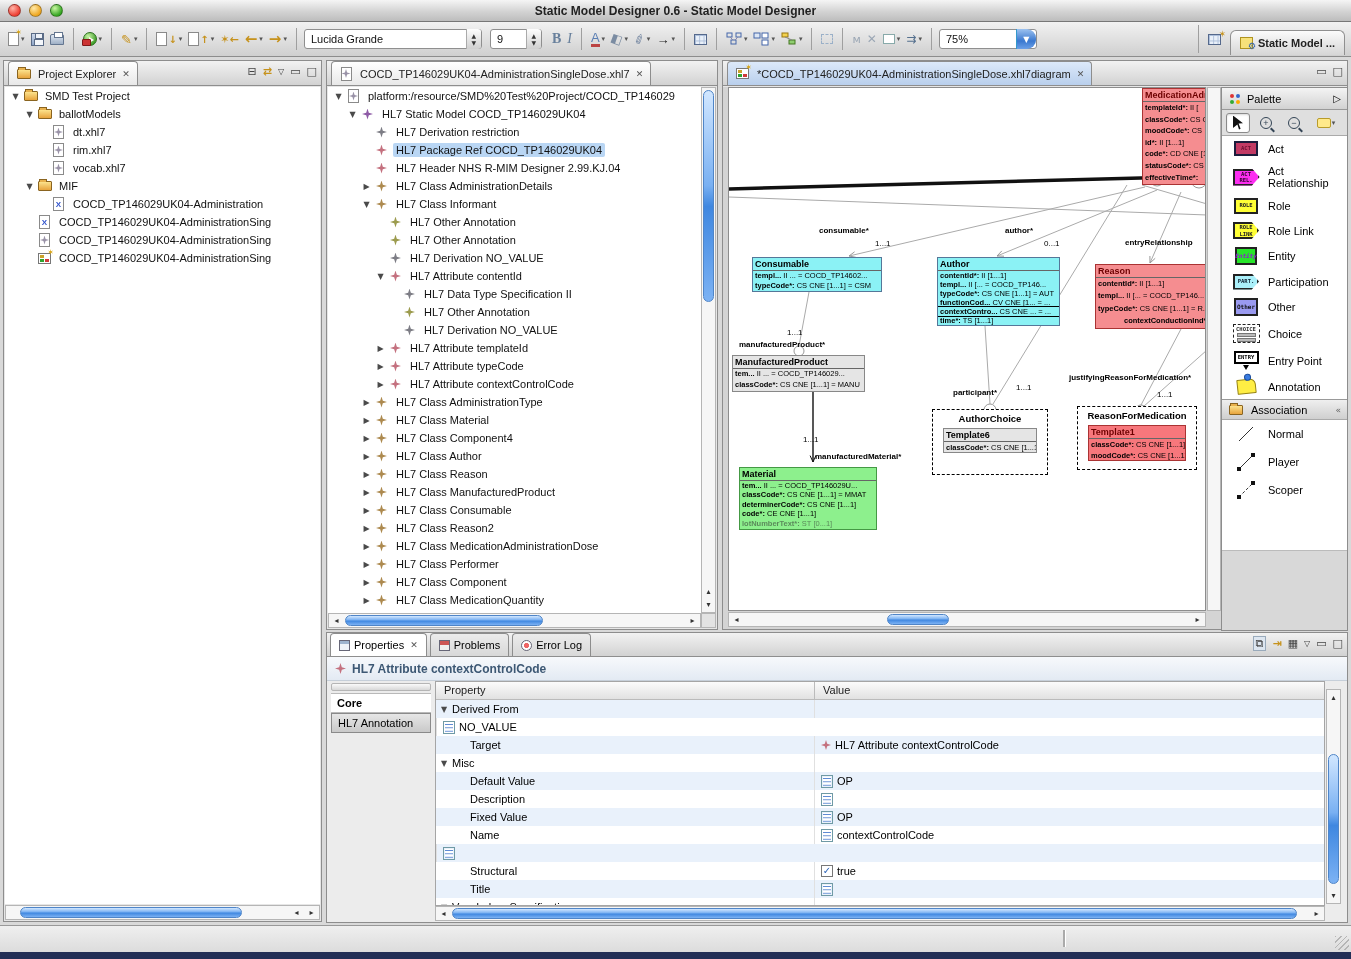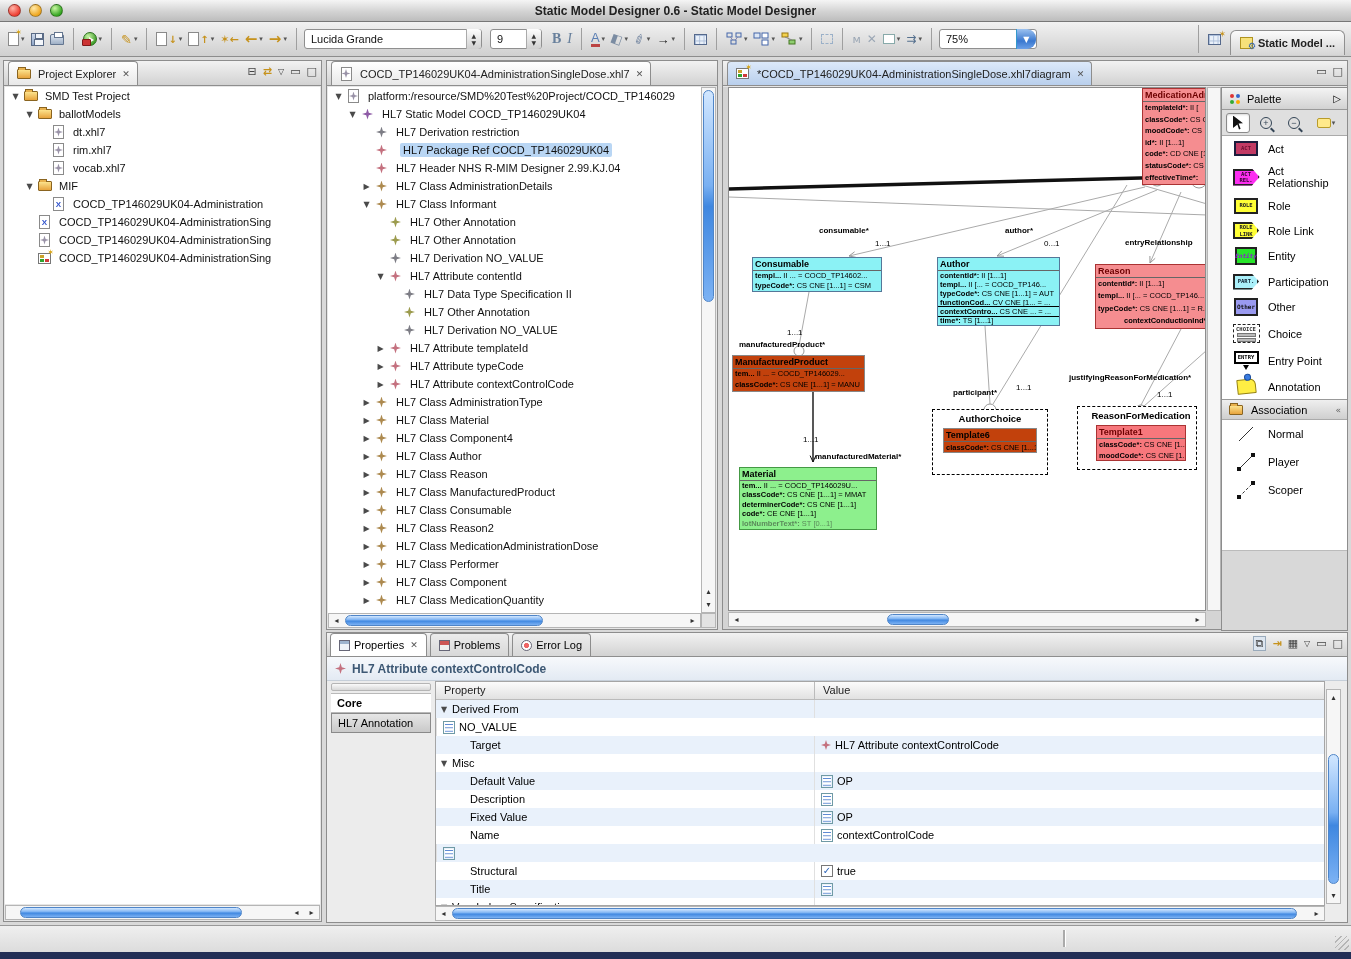--- a/index.html
+++ b/index.html
@@ -63,21 +63,21 @@
   .xclose{font-size:9px;color:#555;margin-left:2px;font-family:"DejaVu Sans",sans-serif;}
   .hicons{position:absolute;right:4px;top:4px;display:flex;gap:6px;align-items:center;font-family:"DejaVu Sans",sans-serif;color:#444;font-size:11px;}
   .hicons span{cursor:default;}
 
   
   .treebox{position:absolute;background:#fff;overflow:hidden;}
   .trow{height:18px;display:flex;align-items:center;font-size:11px;color:#111;white-space:nowrap;}
   .twisty{width:13px;flex:none;font-size:8px;color:#4a4a4a;text-align:center;font-family:"DejaVu Sans",sans-serif;}
   .ti{width:17px;height:16px;flex:none;display:flex;align-items:center;justify-content:center;position:relative;margin-right:3px;}
   .lbl{padding:1px 3px;}
-  .lbl.sel{background:#b9d6f4;border-radius:2px;margin-left:7px;}
+  .lbl.sel{background:#b9d6f4;border-radius:2px;}
   .fold{width:14px;height:10px;background:linear-gradient(#fce28c,#e8a43d);border:1px solid #8a6420;border-radius:1px;position:relative;}
   .fold:before{content:"";position:absolute;left:0;top:-3px;width:6px;height:2px;background:#e8b14d;border:1px solid #8a6420;border-bottom:none;}
   .doc{width:11px;height:14px;background:#fff;border:1px solid #8a8a8a;display:flex;align-items:center;justify-content:center;}
   .star4{display:inline-block;clip-path:polygon(50% 0,62% 38%,100% 50%,62% 62%,50% 100%,38% 62%,0 50%,38% 38%);}
   .xml-x{font-size:8px;font-weight:bold;color:#3355cc;}
   .diagfile{width:13px;height:11px;background:#fff;border:1px solid #777;position:relative;}
   .diagfile i{position:absolute;width:4px;height:3px;}
   .diagfile .c1{left:1px;top:1px;background:#caa22a;}
   .diagfile .c2{left:1px;bottom:1px;background:#2fa42f;}
   .diagfile .c3{right:1px;bottom:1px;background:#d03a3a;}
@@ -95,21 +95,21 @@
   .canvas{position:absolute;background:#fff;border:1px solid #8d8d8d;overflow:hidden;}
   .dnode{position:absolute;border:1px solid #777;font-size:7.5px;overflow:hidden;}
   .dnode .nt{font-weight:bold;font-size:9px;padding:1px 2px;border-bottom:1px solid #666;white-space:nowrap;}
   .dnode .na{padding:0 2px;white-space:nowrap;overflow:hidden;}
   .dnode .na b{font-weight:bold;}
   .dnode .na.selrow{outline:1px solid #000;}
   .dnode .na.dim{color:#5b8a5b;}
   .n-red{background:#f58d90;border-color:#a33;}
   .n-red .nt{color:#6d0000;}
   .n-cyan{background:#8bf2f5;border-color:#579;}
-  .n-yellow{background:#c2410c;border-color:#888;}
+  .n-yellow{background:#e5e5e5;border-color:#888;}
   .n-green{background:#8df08d;border-color:#494;}
   .choice{position:absolute;border:1.5px dashed #000;background:#fff;}
   .choice .ct{text-align:center;font-weight:bold;font-size:9.5px;padding-top:3px;}
   .elabel{position:absolute;font-size:8px;color:#000;white-space:nowrap;}
   .elabel.b{font-weight:bold;}
 
   
   .palette{position:absolute;background:#fff;border:1px solid #8d8d8d;overflow:hidden;font-size:11px;}
   .pal-h{height:22px;background:linear-gradient(#f4f4f4,#d2d2d2);border-bottom:1px solid #999;display:flex;align-items:center;padding:0 6px;gap:5px;font-weight:normal;}
   .pal-tools{height:26px;background:#dfdfdf;border-bottom:1px solid #aaa;display:flex;align-items:center;gap:4px;padding:0 4px;}
@@ -763,21 +763,21 @@
             <div class="na" style="line-height: 9.4px;"><b>code*:</b> CE CNE [1...1]</div>
             <div class="na dim" style="line-height: 9.4px;"><b>lotNumberText*:</b> ST [0...1]</div>
           </div>
           <div class="choice" style="left: 203px; top: 321px; width: 116px; height: 66px;">
             <div class="ct">AuthorChoice</div>
             <div class="dnode n-yellow" style="position: relative; margin: 4px 10px 0px; height: 25px;">
               <div class="nt">Template6</div>
               <div class="na" style="line-height: 11px;"><b>classCode*:</b> CS CNE [1...1]</div>
             </div>
           </div>
-          <div class="choice" style="left: 348px; top: 318px; width: 120px; height: 64px; padding-left: 8px;">
+          <div class="choice" style="left: 348px; top: 318px; width: 120px; height: 64px;">
             <div class="ct">ReasonForMedication</div>
             <div class="dnode n-red" style="background: rgb(247, 119, 124); position: relative; margin: 4px 10px 0px; height: 36px;">
               <div class="nt">Template1</div>
               <div class="na" style="line-height: 11px;"><b>classCode*:</b> CS CNE [1...1]</div>
               <div class="na" style="line-height: 11px;"><b>moodCode*:</b> CS CNE [1...1]</div>
             </div>
           </div>
           <span class="elabel b" style="left: 90px; top: 138px;">consumable*</span>
           <span class="elabel" style="left: 146px; top: 151px;">1...1</span>
           <span class="elabel b" style="left: 276px; top: 138px;">author*</span>

